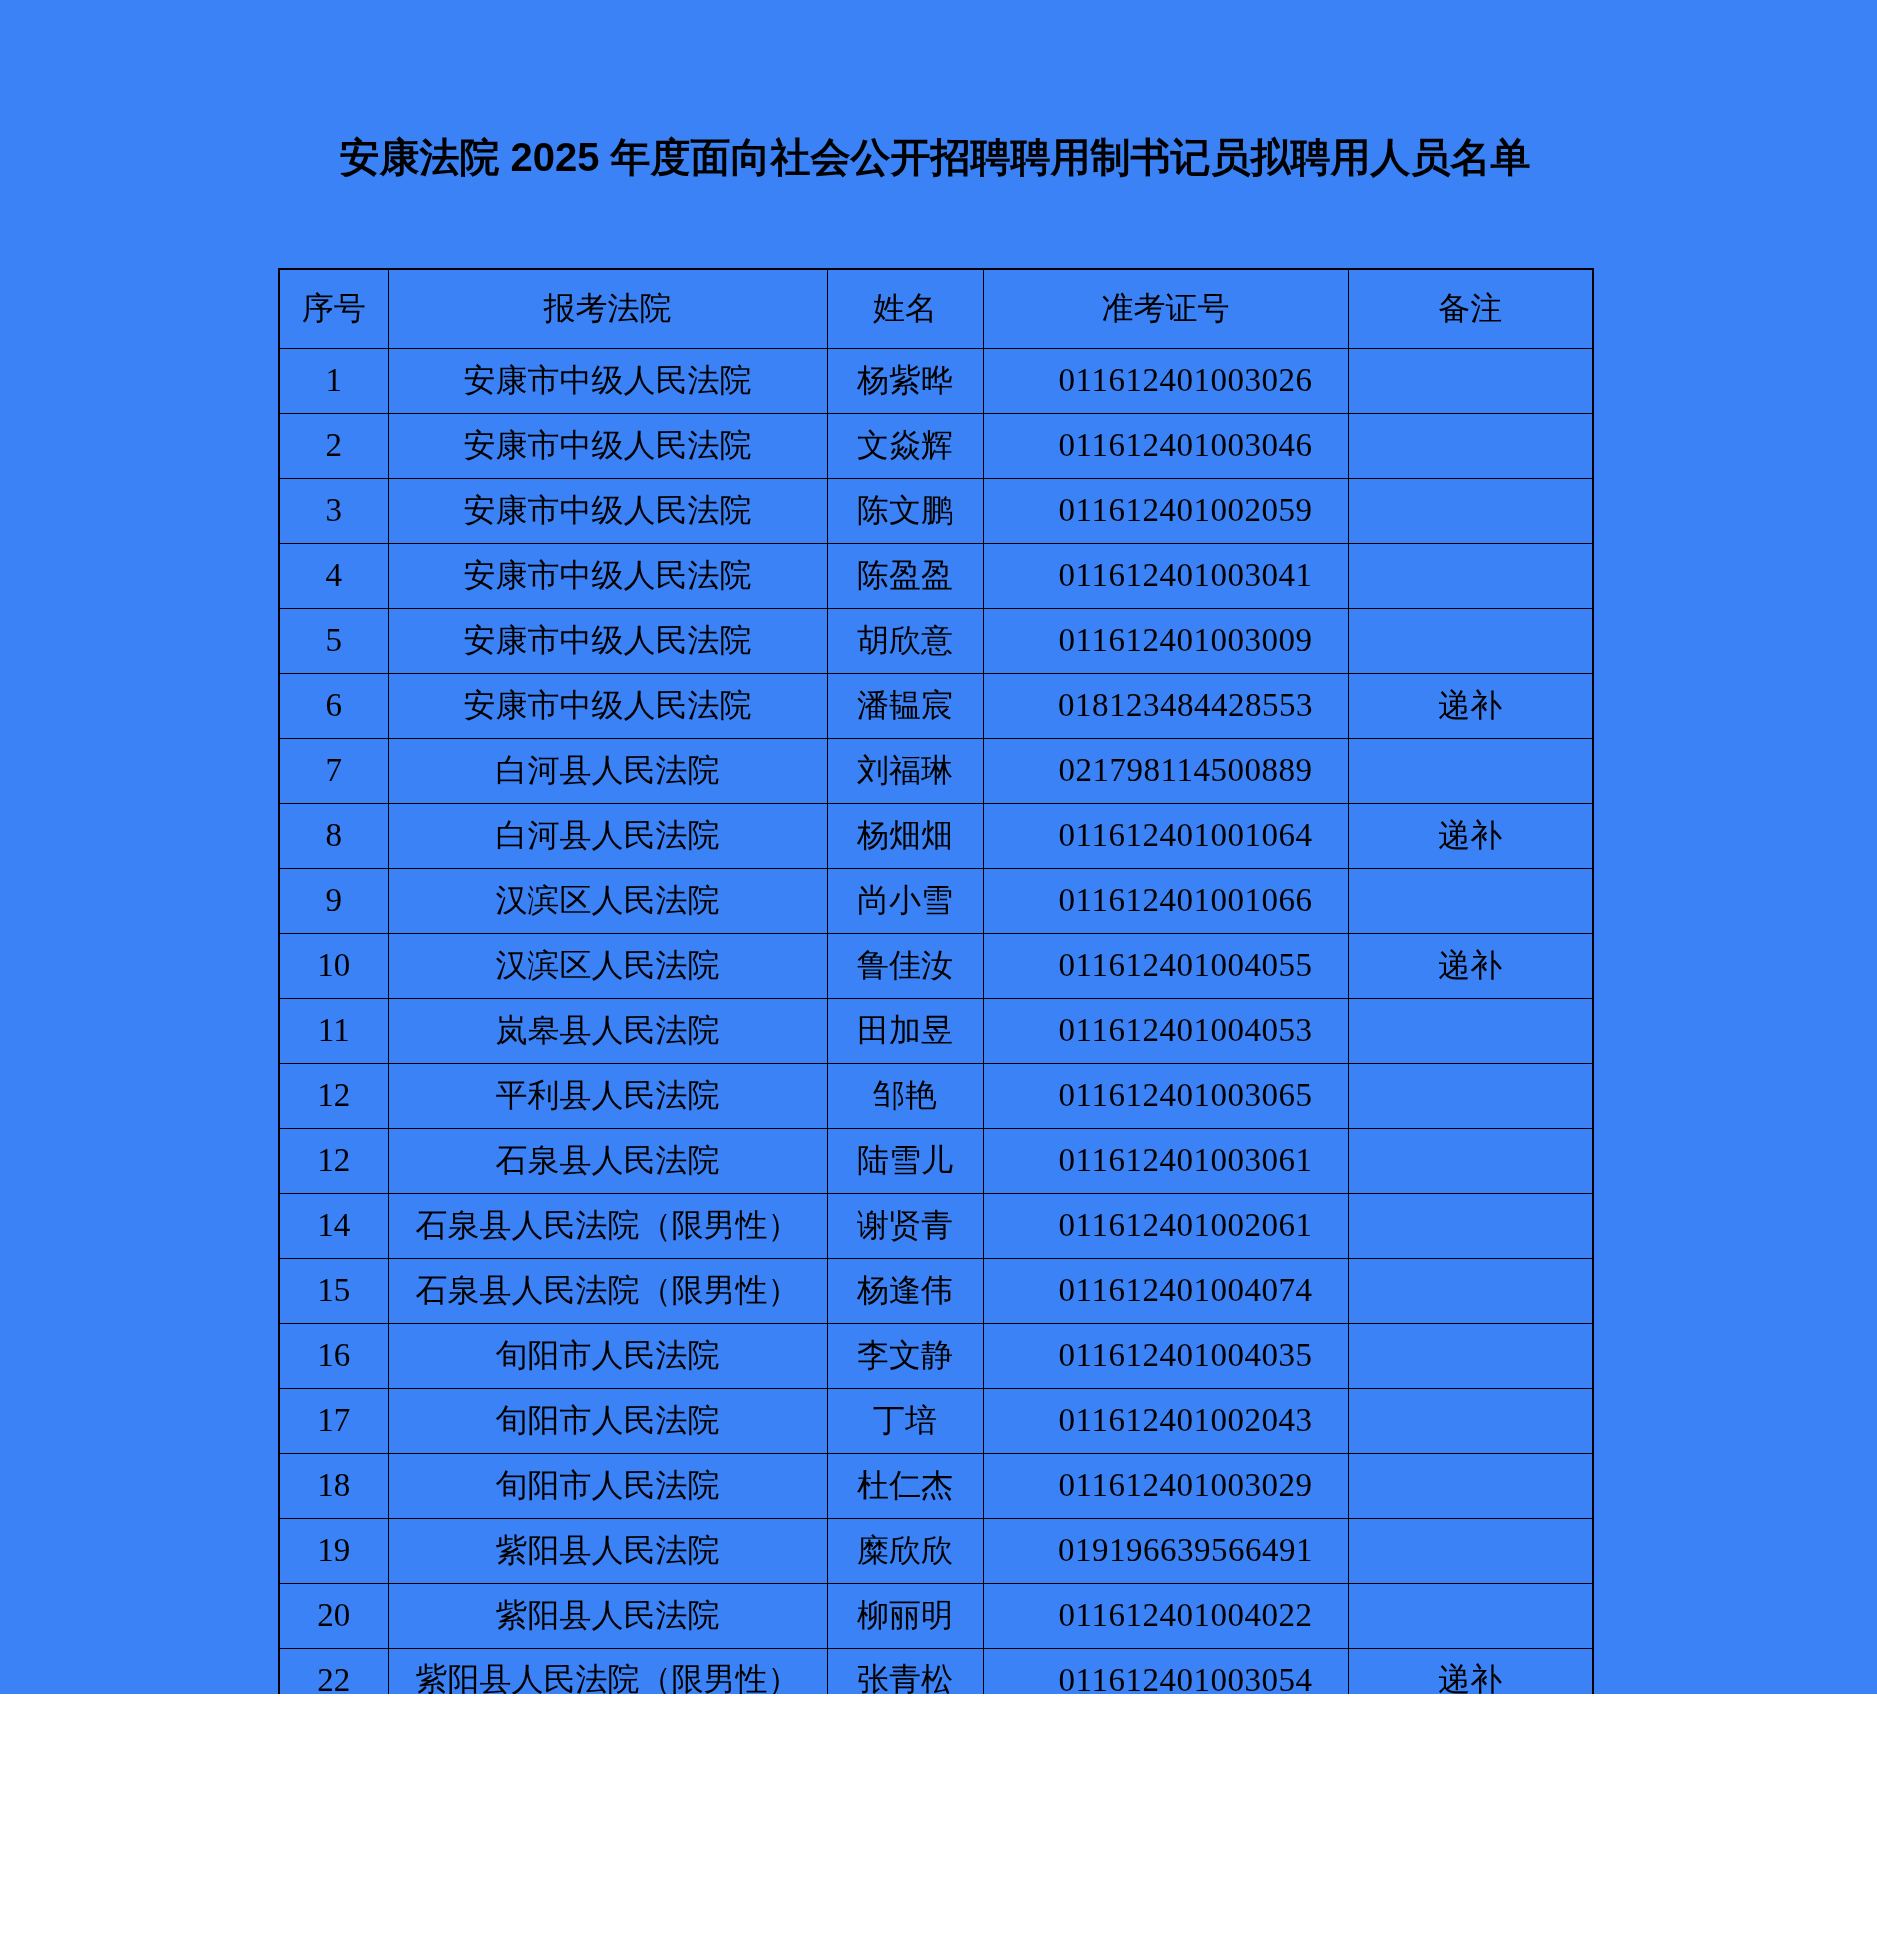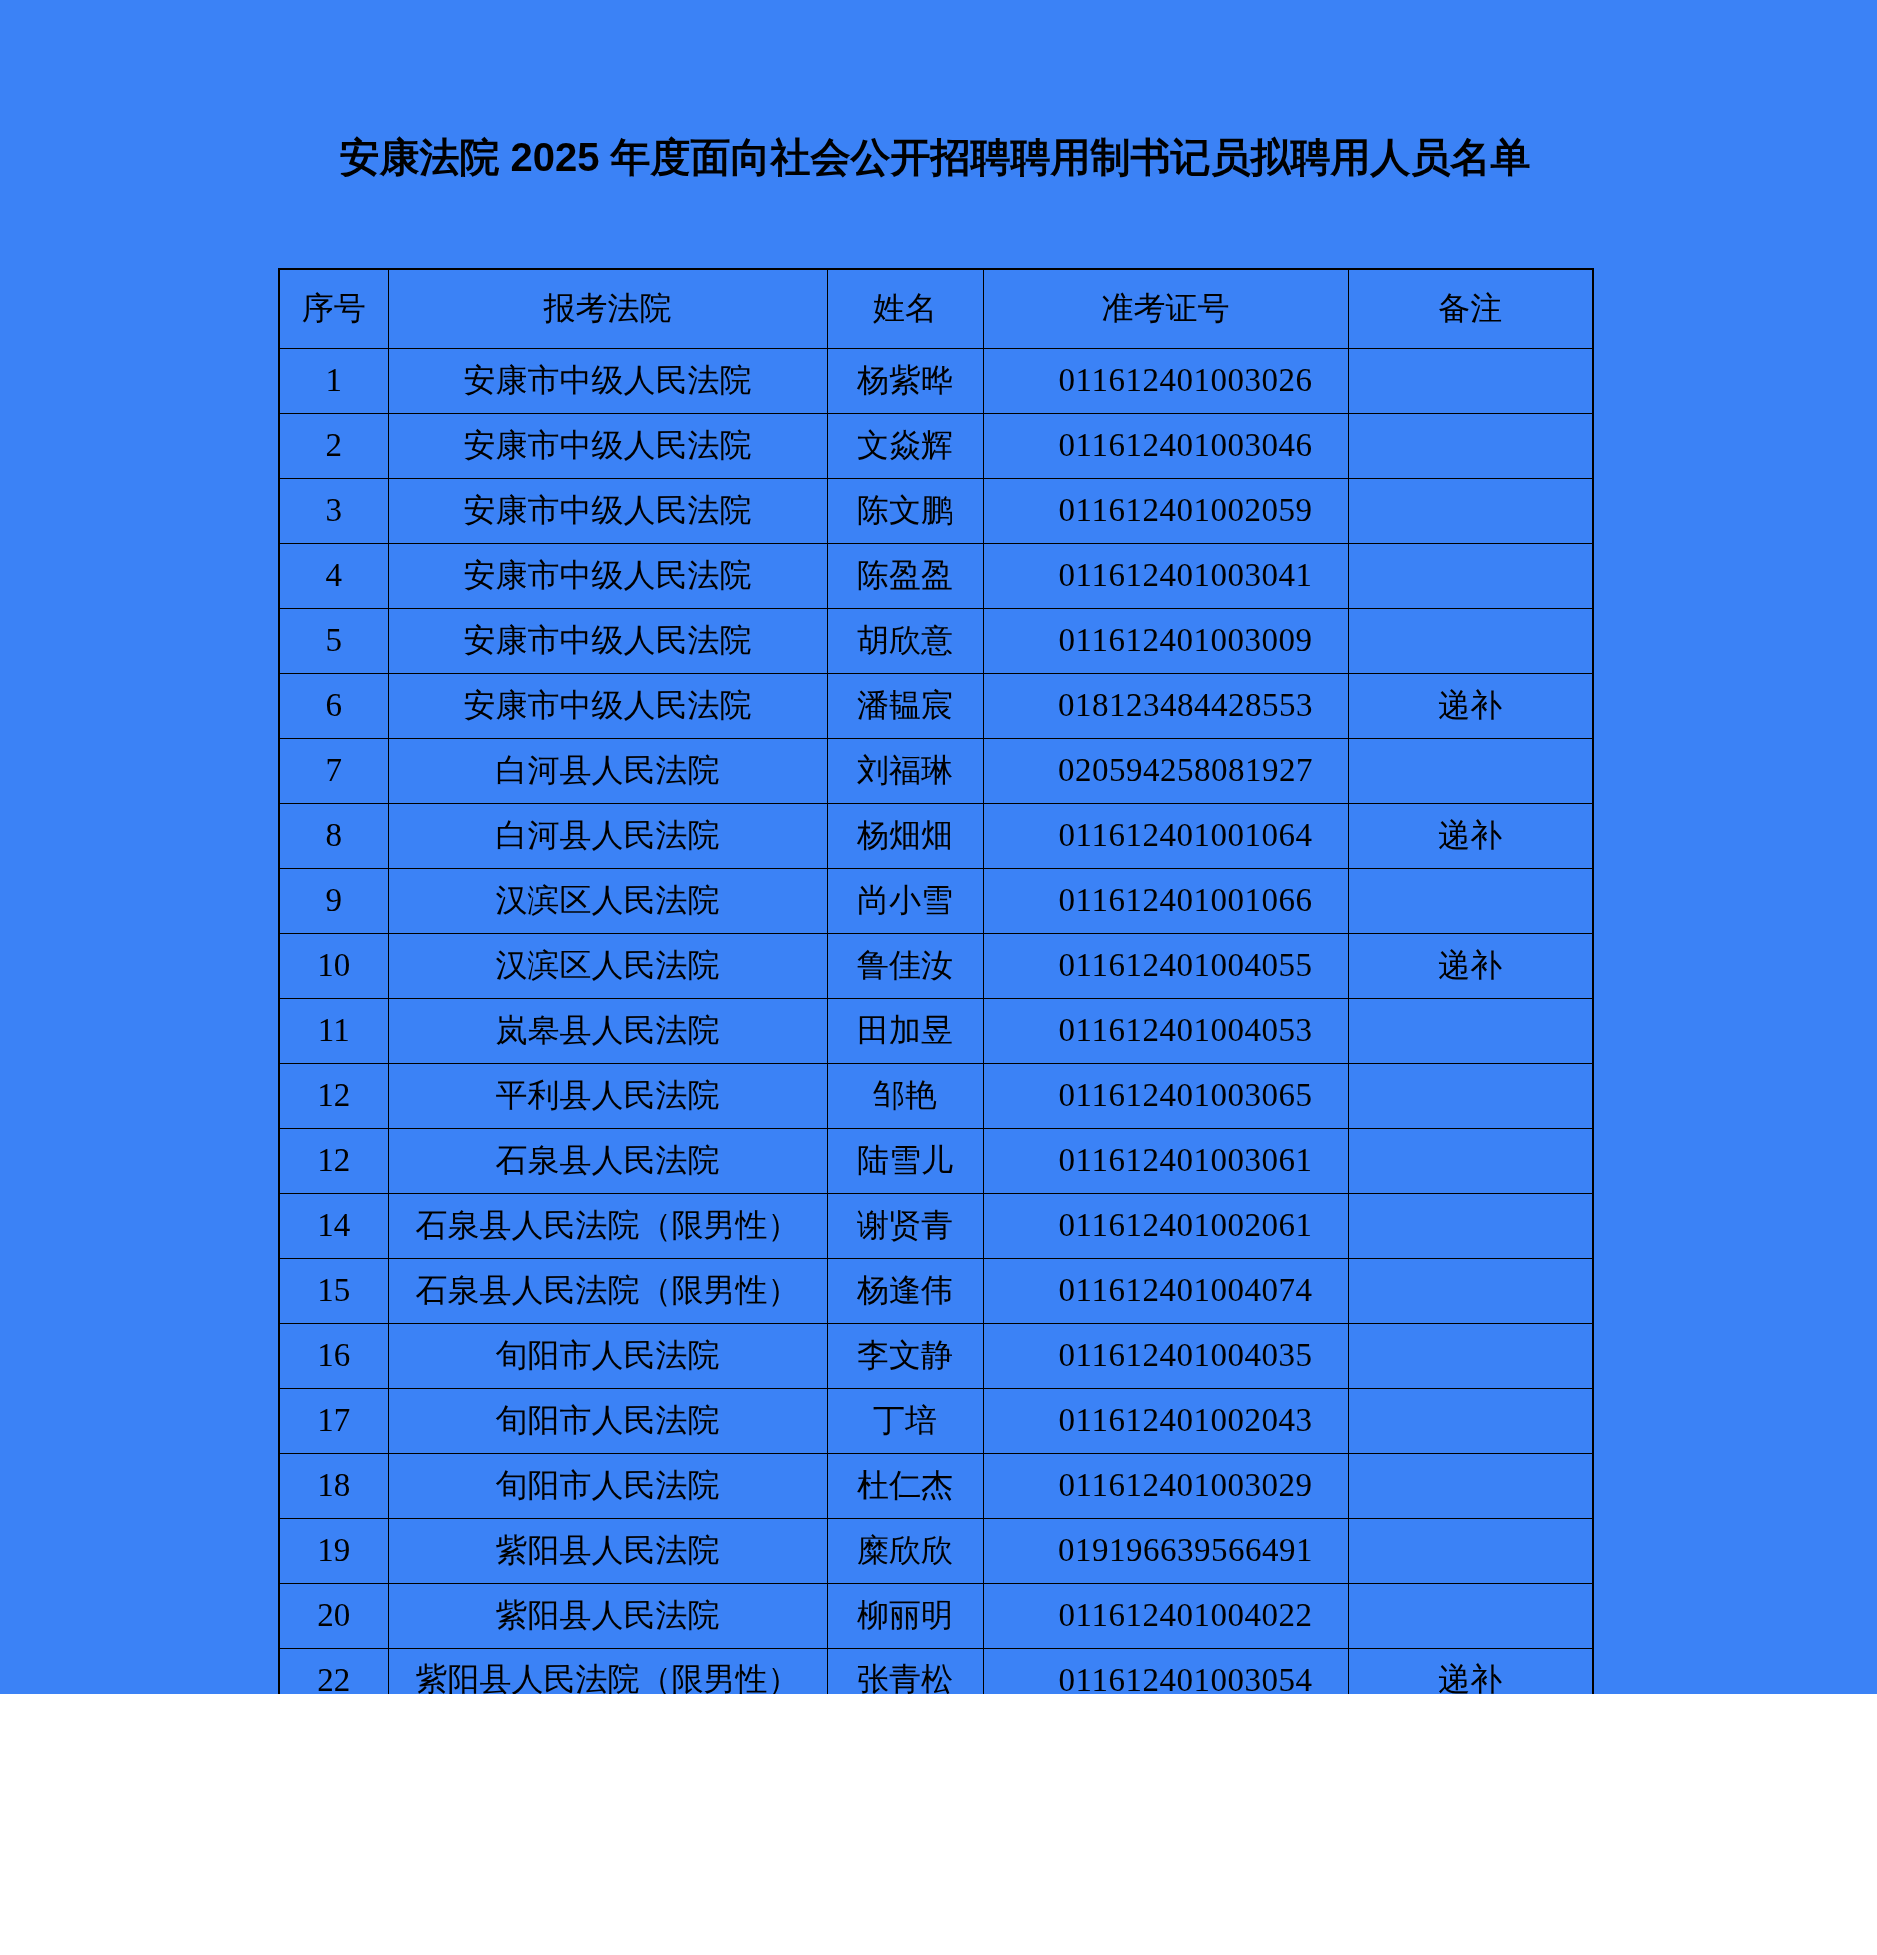--- a/index.html
+++ b/index.html
@@ -132,21 +132,21 @@
       <td class="cell-no">6</td>
       <td class="cell-court">安康市中级人民法院</td>
       <td class="cell-name">潘韫宸</td>
       <td class="cell-ticket">018123484428553</td>
       <td class="cell-remark">递补</td>
     </tr>
         <tr>
       <td class="cell-no">7</td>
       <td class="cell-court">白河县人民法院</td>
       <td class="cell-name">刘福琳</td>
-      <td class="cell-ticket">020594258081927</td>
+      <td class="cell-ticket">021798114500889</td>
       <td class="cell-remark"></td>
     </tr>
         <tr>
       <td class="cell-no">8</td>
       <td class="cell-court">白河县人民法院</td>
       <td class="cell-name">杨畑畑</td>
       <td class="cell-ticket">011612401001064</td>
       <td class="cell-remark">递补</td>
     </tr>
         <tr>

